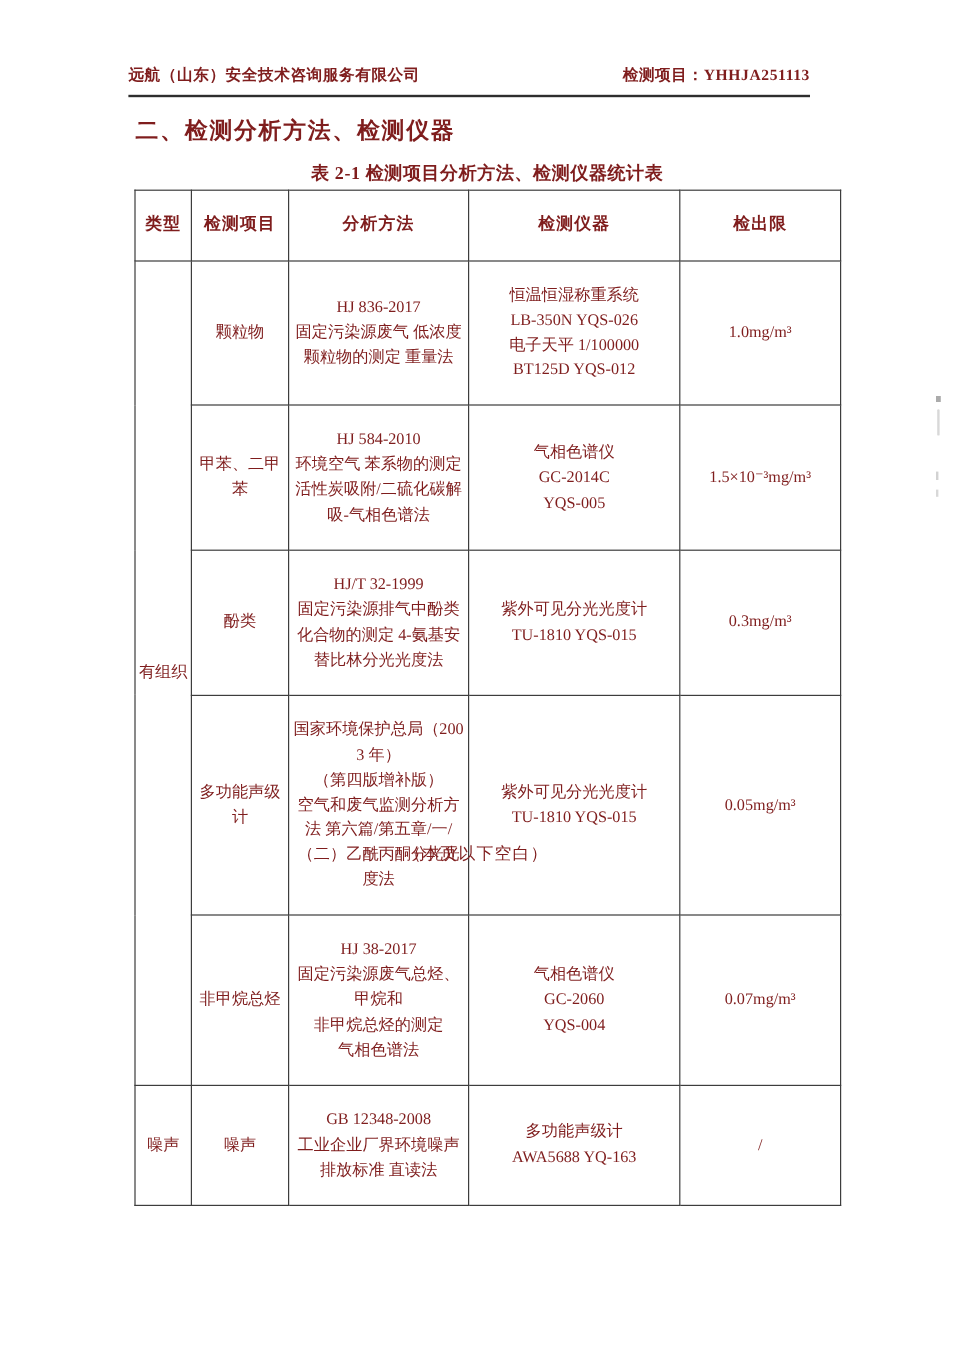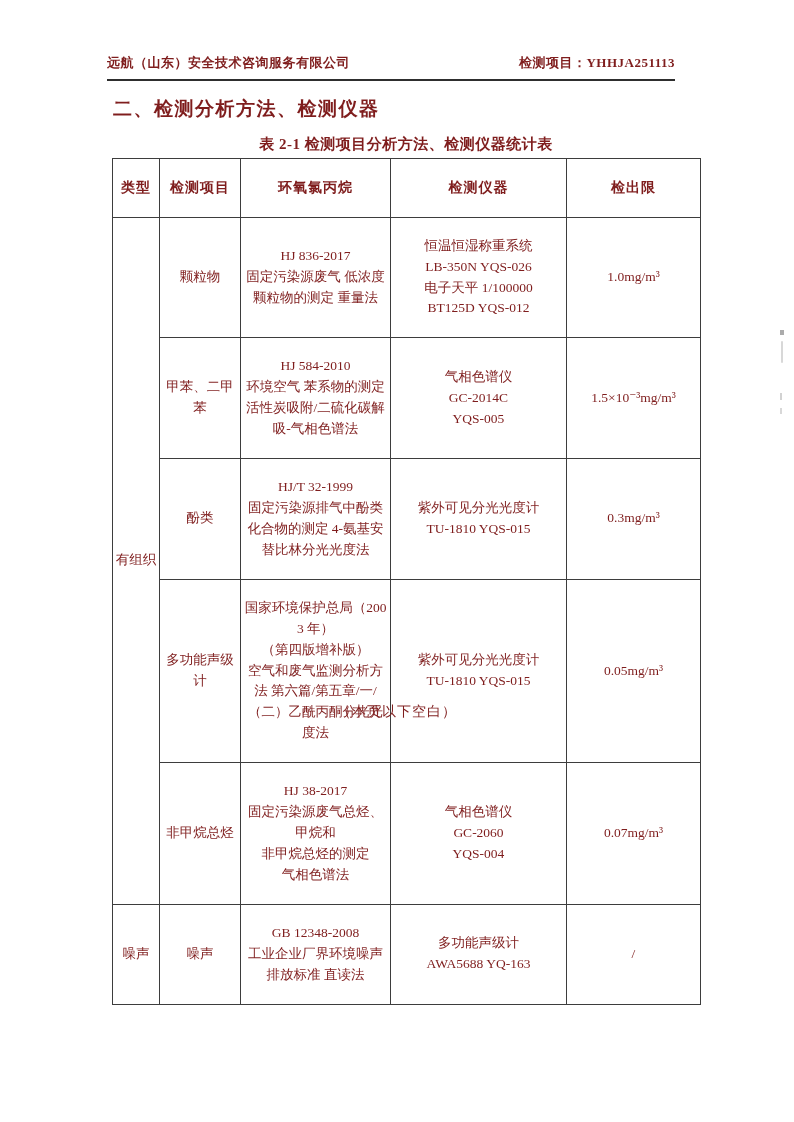--- a/index.html
+++ b/index.html
@@ -87,21 +87,21 @@
         <col style="width:47px">
         <col style="width:81px">
         <col style="width:150px">
         <col style="width:176px">
         <col style="width:134px">
       </colgroup>
       <thead>
         <tr>
           <th>类型</th>
           <th>检测项目</th>
-          <th>环氧氯丙烷</th>
+          <th>分析方法</th>
           <th>检测仪器</th>
           <th>检出限</th>
         </tr>
       </thead>
       <tbody>
         <tr>
           <td rowspan="5">有组织</td>
           <td>颗粒物</td>
           <td class="pre">HJ 836-2017
 固定污染源废气 低浓度颗粒物的测定 重量法</td>

